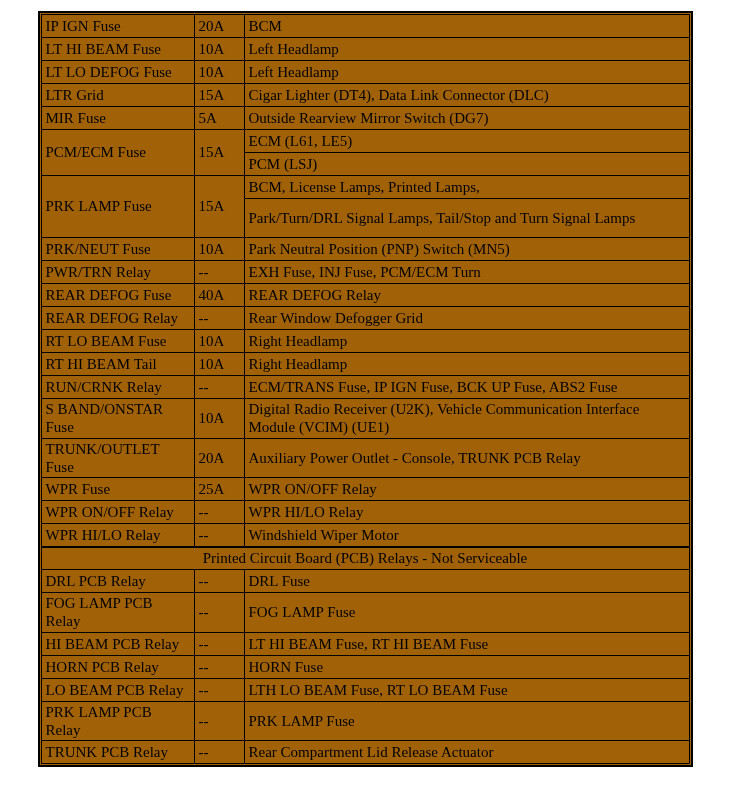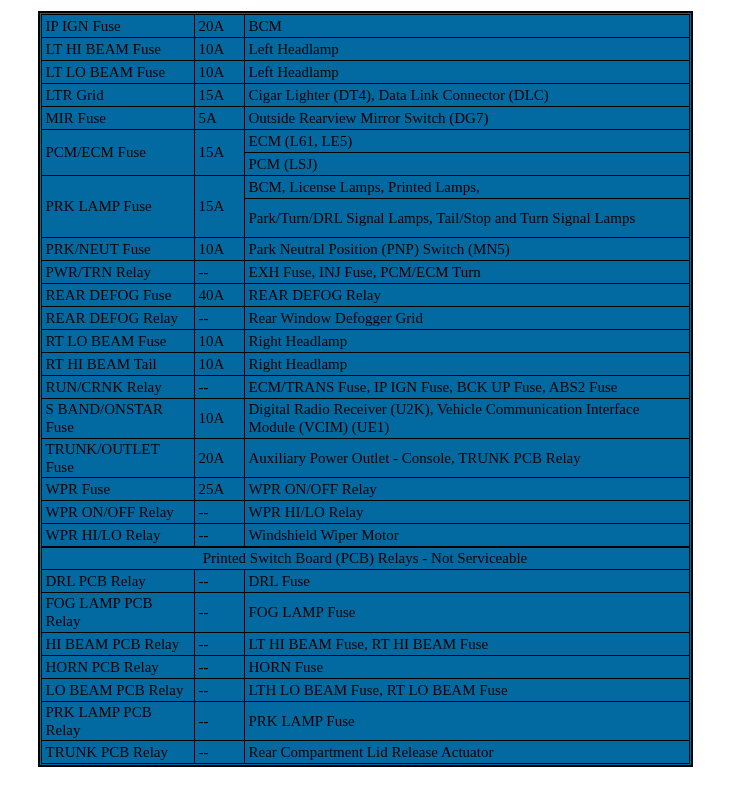--- a/index.html
+++ b/index.html
@@ -12,21 +12,21 @@
     height: 805px;
     font-family: "Liberation Serif", "DejaVu Serif", serif;
     color: #000000;
     -webkit-font-smoothing: antialiased;
   }
   .table-frame {
     margin: 11px auto 0 auto;
     width: fit-content;
     border: 2px solid #000000;
     padding: 1px;
-    background: #0369a1;
+    background: #a16207;
   }
   table.fuse-table {
     border-collapse: collapse;
     table-layout: fixed;
     width: 648px;
     font-size: 15px;
     line-height: 1.22;
   }
   .fuse-table td {
     border: 1px solid #000000;
@@ -63,21 +63,21 @@
           <td class="name-cell">IP IGN Fuse</td>
           <td class="amps-cell">20A</td>
           <td class="desc-cell">BCM</td>
         </tr>
         <tr>
           <td class="name-cell">LT HI BEAM Fuse</td>
           <td class="amps-cell">10A</td>
           <td class="desc-cell">Left Headlamp</td>
         </tr>
         <tr>
-          <td class="name-cell">LT LO BEAM Fuse</td>
+          <td class="name-cell">LT LO DEFOG Fuse</td>
           <td class="amps-cell">10A</td>
           <td class="desc-cell">Left Headlamp</td>
         </tr>
         <tr>
           <td class="name-cell">LTR Grid</td>
           <td class="amps-cell">15A</td>
           <td class="desc-cell">Cigar Lighter (DT4), Data Link Connector (DLC)</td>
         </tr>
         <tr>
           <td class="name-cell">MIR Fuse</td>
@@ -154,21 +154,21 @@
           <td class="name-cell">WPR ON/OFF Relay</td>
           <td class="amps-cell">--</td>
           <td class="desc-cell">WPR HI/LO Relay</td>
         </tr>
         <tr>
           <td class="name-cell">WPR HI/LO Relay</td>
           <td class="amps-cell">--</td>
           <td class="desc-cell">Windshield Wiper Motor</td>
         </tr>
         <tr class="section-row">
-          <td colspan="3" class="section-cell">Printed Switch Board (PCB) Relays - Not Serviceable</td>
+          <td colspan="3" class="section-cell">Printed Circuit Board (PCB) Relays - Not Serviceable</td>
         </tr>
         <tr>
           <td class="name-cell">DRL PCB Relay</td>
           <td class="amps-cell">--</td>
           <td class="desc-cell">DRL Fuse</td>
         </tr>
         <tr>
           <td class="name-cell">FOG LAMP PCB Relay</td>
           <td class="amps-cell">--</td>
           <td class="desc-cell">FOG LAMP Fuse</td>

